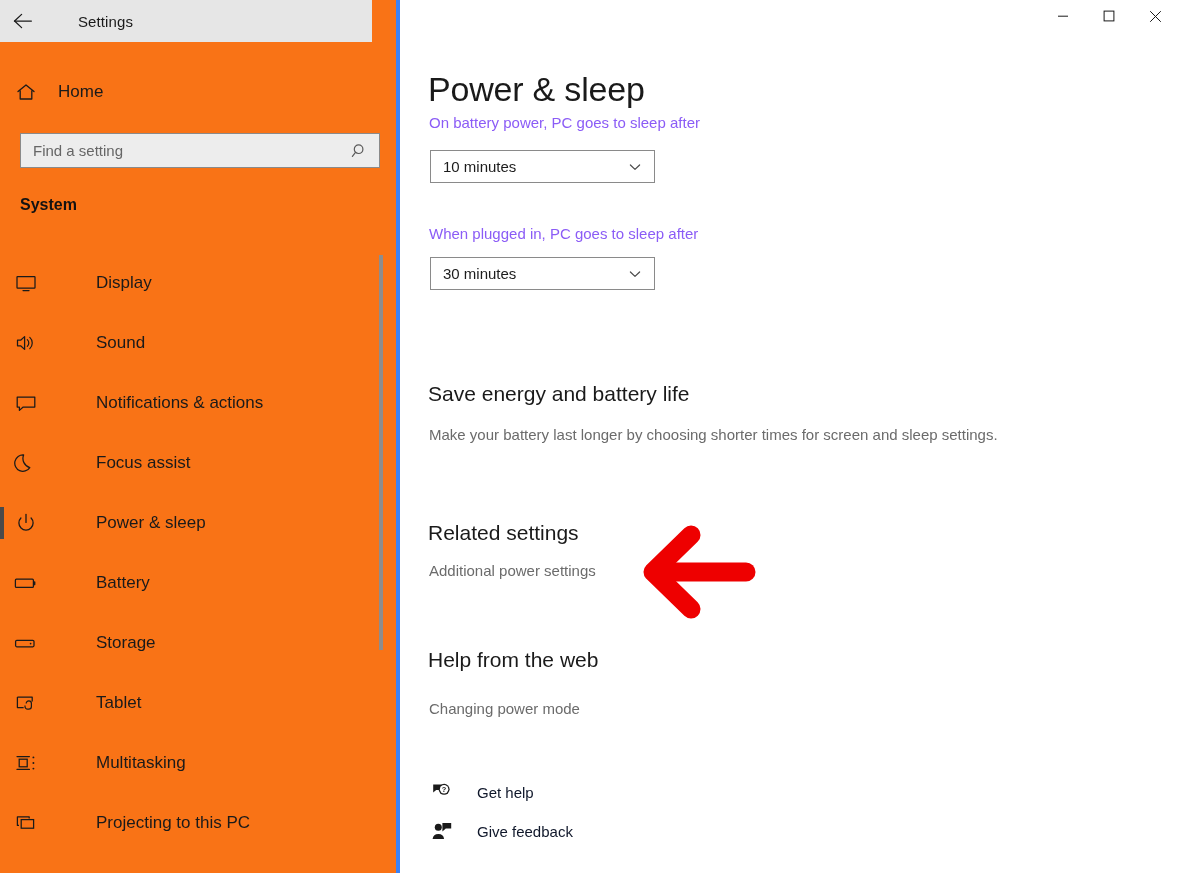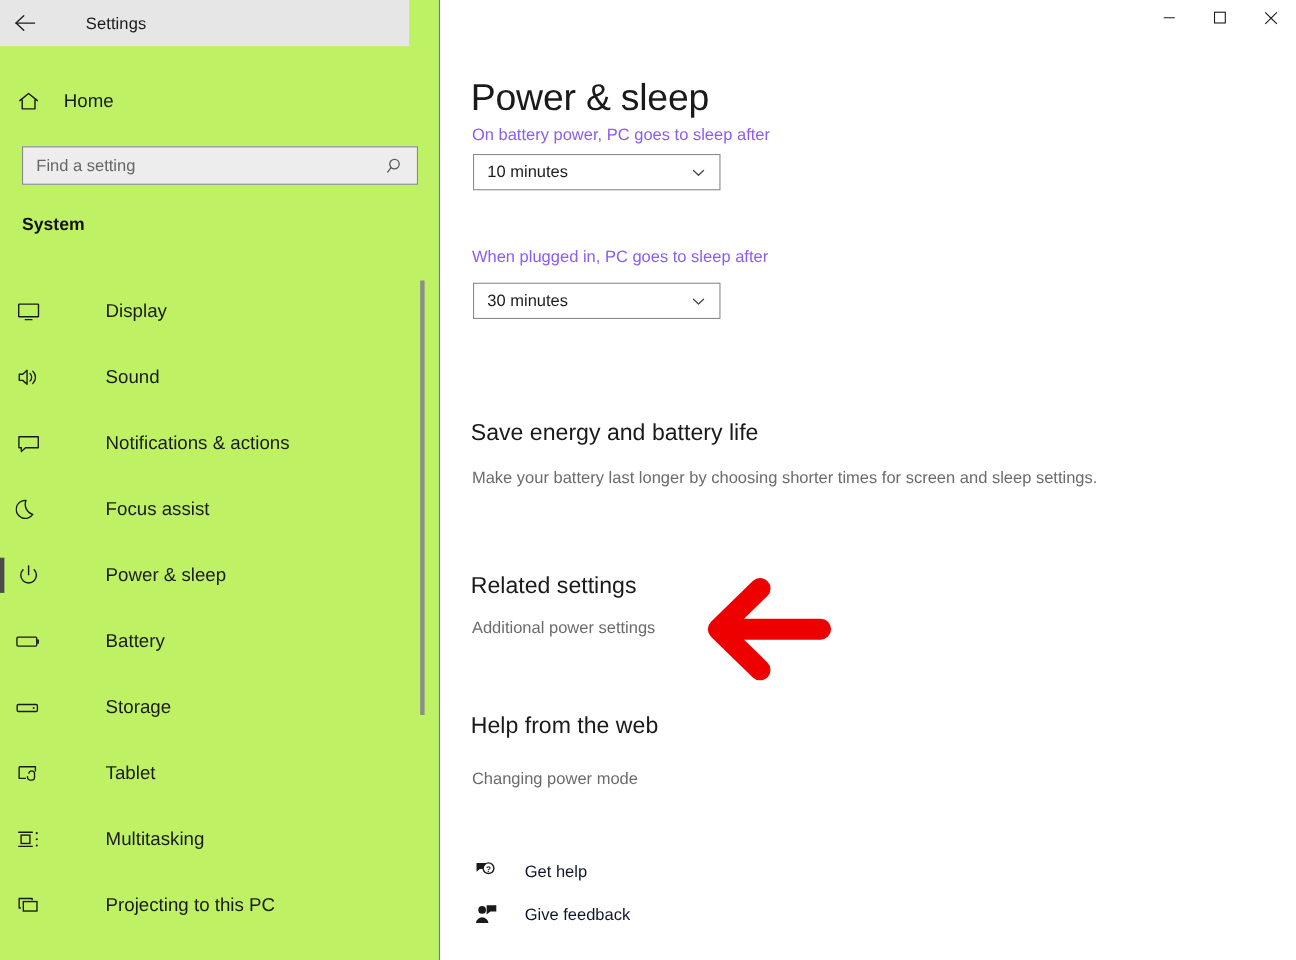--- a/index.html
+++ b/index.html
@@ -49,23 +49,23 @@
     width: 46px; height: 32px;
     display: flex; align-items: center; justify-content: center;
     cursor: default;
   }
   .wbtn svg { display: block; }
 
   
   .sidebar {
     position: absolute; top: 0; left: 0;
     width: 400px; height: 873px;
-    background: #bef264;
+    background: #f97316;
     overflow: hidden;
-    border-right: 1px solid #3b82f6;
+    border-right: 4px solid #3b82f6;
   }
 
   .home-row {
     position: absolute; top: 72px; left: 0;
     width: 386px; height: 40px;
     display: flex; align-items: center;
     cursor: default;
   }
   .home-icon {
     width: 52px; display: flex; align-items: center; justify-content: center;
@@ -352,21 +352,21 @@
 
     <div class="sb-track">
       <div class="sb-thumb"></div>
     </div>
   </div>
 
   <div class="main">
 
     <div class="field-label" style="top:114px; left:29px;">On battery power, PC goes to sleep after</div>
 
-    <div class="combo" style="top:140px; left:30px;">
+    <div class="combo" style="top:150px; left:30px;">
       <span class="val">10 minutes</span>
       <span class="chev">
         <svg width="14" height="14" viewBox="0 0 14 14">
           <path d="M2.4 5 L7 9.4 L11.6 5" fill="none" stroke="#4a4a4a" stroke-width="1.2" stroke-linecap="round" stroke-linejoin="round"></path>
         </svg>
       </span>
     </div>
 
     <div class="field-label" style="top:225px; left:29px;">When plugged in, PC goes to sleep after</div>
 

